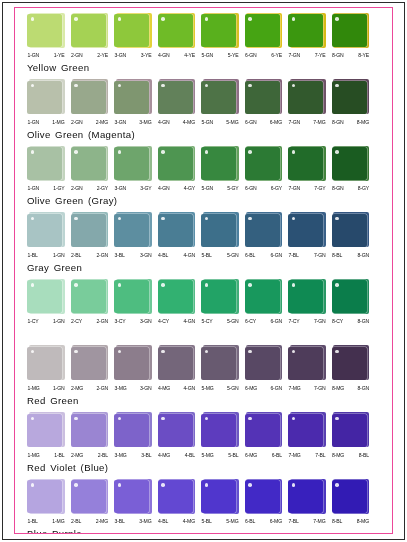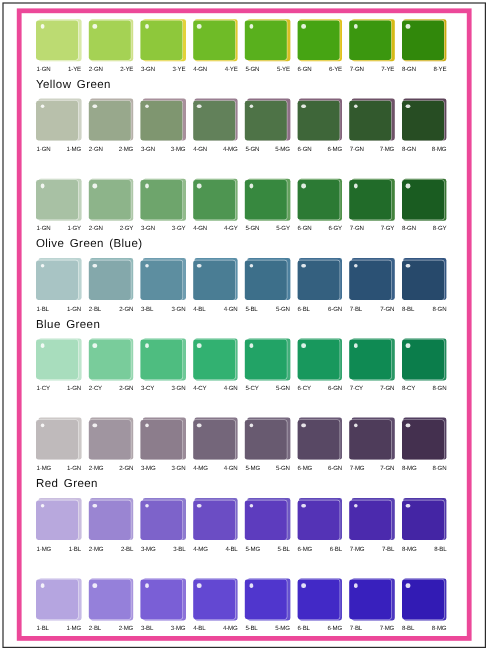--- a/index.html
+++ b/index.html
@@ -35,21 +35,21 @@
     background: #ffffff;
   }
 
   
   #card {
     position: absolute;
     left: 14px;
     top: 7px;
     width: 379px;
     height: 527px;
-    border: 4px solid #ec4899;
+    border: 1px solid #ec4899;
     box-sizing: border-box;
     background: #ffffff;
     overflow: hidden;
   }
 
   #rows {
     position: absolute;
     left: 0;
     top: 0;
     width: 100%;
@@ -321,20 +321,21 @@
             </div>
             <div class="label-cell">
               <span>7-GN</span>
               <span>7-MG</span>
             </div>
             <div class="label-cell">
               <span>8-GN</span>
               <span>8-MG</span>
             </div>
           </div>
+          <div class="row-title">Olive Green (Magenta)</div>
         </div>
         <div class="row">
           <div class="swatch-strip">
             <div class="swatch-cell">
               <div class="halo" style="background: rgb(194, 211, 189);"></div>
               <div class="chip" style="background: rgb(168, 193, 164);">
                 <div class="gloss"></div>
               </div>
             </div>
             <div class="swatch-cell">
@@ -407,21 +408,21 @@
             </div>
             <div class="label-cell">
               <span>7-GN</span>
               <span>7-GY</span>
             </div>
             <div class="label-cell">
               <span>8-GN</span>
               <span>8-GY</span>
             </div>
           </div>
-          <div class="row-title">Olive Green (Blue)</div>
+          <div class="row-title">Olive Green (Gray)</div>
         </div>
         <div class="row">
           <div class="swatch-strip">
             <div class="swatch-cell">
               <div class="halo" style="background: rgb(188, 212, 210);"></div>
               <div class="chip" style="background: rgb(168, 196, 196);">
                 <div class="gloss"></div>
               </div>
             </div>
             <div class="swatch-cell">
@@ -494,21 +495,21 @@
             </div>
             <div class="label-cell">
               <span>7-BL</span>
               <span>7-GN</span>
             </div>
             <div class="label-cell">
               <span>8-BL</span>
               <span>8-GN</span>
             </div>
           </div>
-          <div class="row-title">Blue Green</div>
+          <div class="row-title">Gray Green</div>
         </div>
         <div class="row">
           <div class="swatch-strip">
             <div class="swatch-cell">
               <div class="halo" style="background: rgb(191, 229, 205);"></div>
               <div class="chip" style="background: rgb(168, 221, 189);">
                 <div class="gloss"></div>
               </div>
             </div>
             <div class="swatch-cell">
@@ -754,20 +755,21 @@
             </div>
             <div class="label-cell">
               <span>7-MG</span>
               <span>7-BL</span>
             </div>
             <div class="label-cell">
               <span>8-MG</span>
               <span>8-BL</span>
             </div>
           </div>
+          <div class="row-title">Red Violet (Blue)</div>
         </div>
         <div class="row">
           <div class="swatch-strip">
             <div class="swatch-cell">
               <div class="halo" style="background: rgb(198, 186, 230);"></div>
               <div class="chip" style="background: rgb(181, 165, 224);">
                 <div class="gloss"></div>
               </div>
             </div>
             <div class="swatch-cell">

